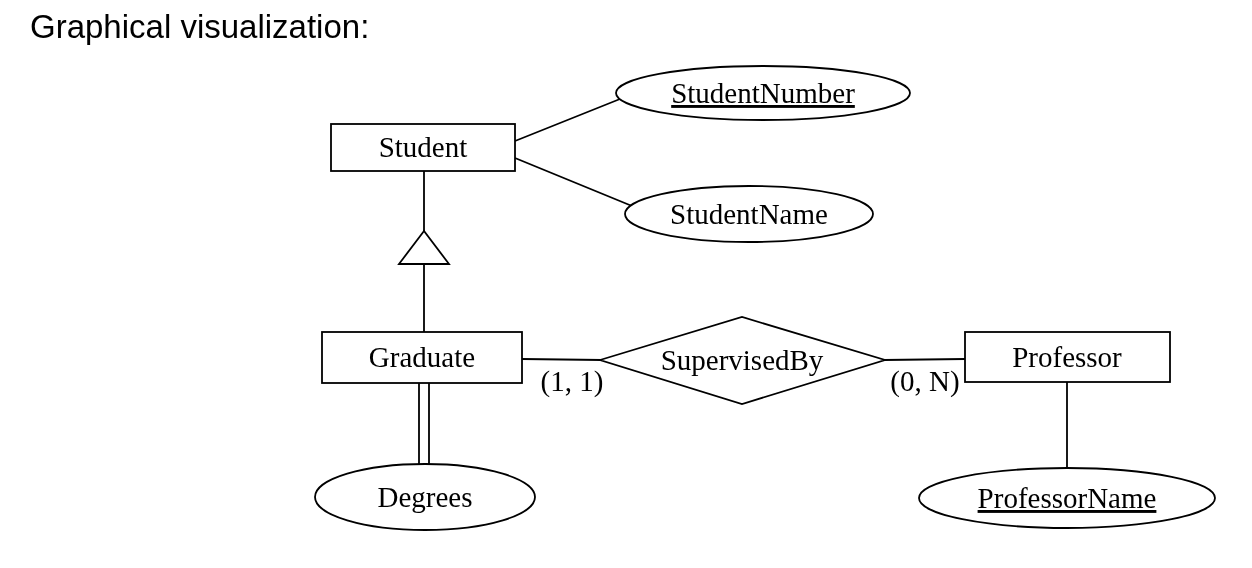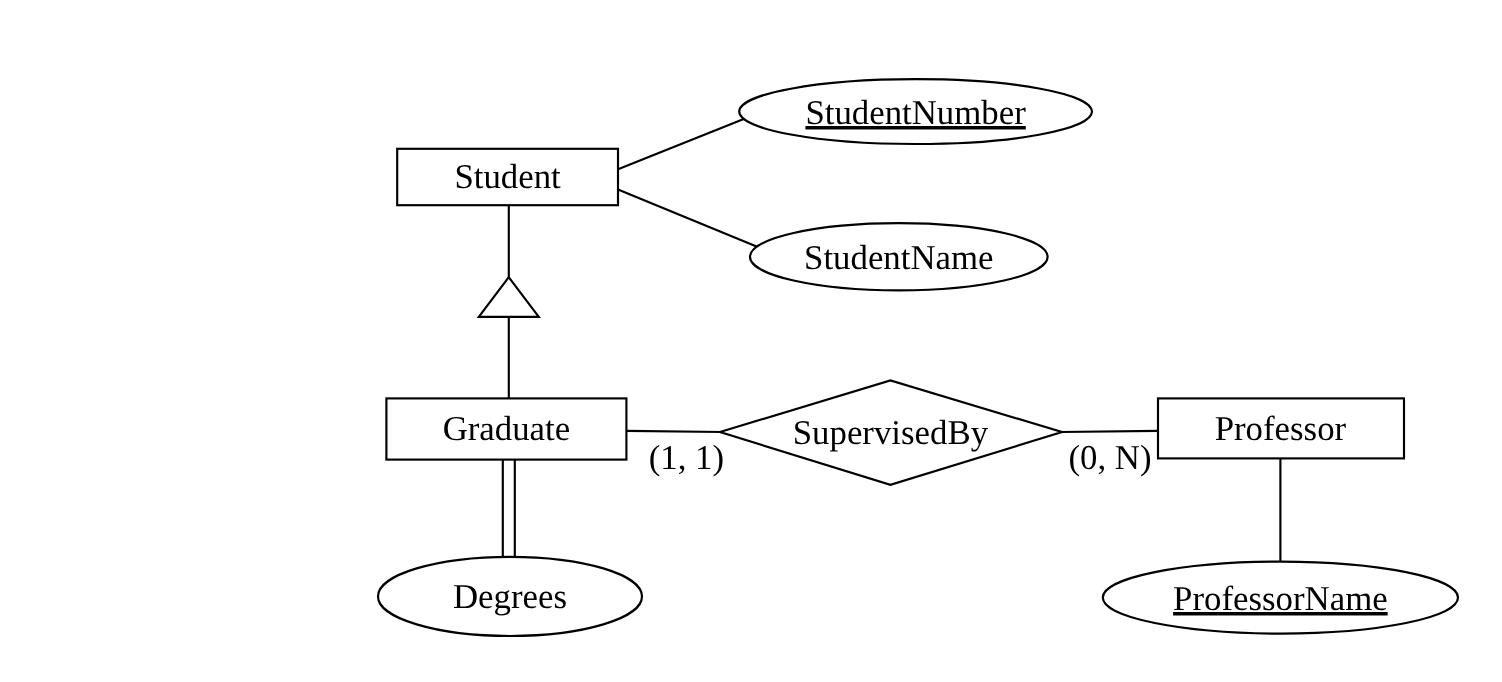--- a/index.html
+++ b/index.html
@@ -45,20 +45,21 @@
   }
   .er-text-key {
     text-decoration: underline;
   }
 </style>
 </head>
 <body>
 
 <div class="page">
 
+  <div class="page-heading">Graphical visualization:</div>
 
   <svg class="er-diagram" width="1252" height="568" viewBox="0 0 1252 568">
 
     <line class="er-line" x1="515" y1="141" x2="625" y2="97"></line>
     <line class="er-line" x1="515" y1="158" x2="632" y2="206"></line>
     <line class="er-line" x1="424" y1="171" x2="424" y2="236"></line>
     <line class="er-line" x1="424" y1="264" x2="424" y2="332"></line>
     <line class="er-line" x1="522" y1="359" x2="602" y2="360"></line>
     <line class="er-line" x1="884" y1="360" x2="965" y2="359"></line>
     <line class="er-line" x1="419" y1="383" x2="419" y2="467"></line>

